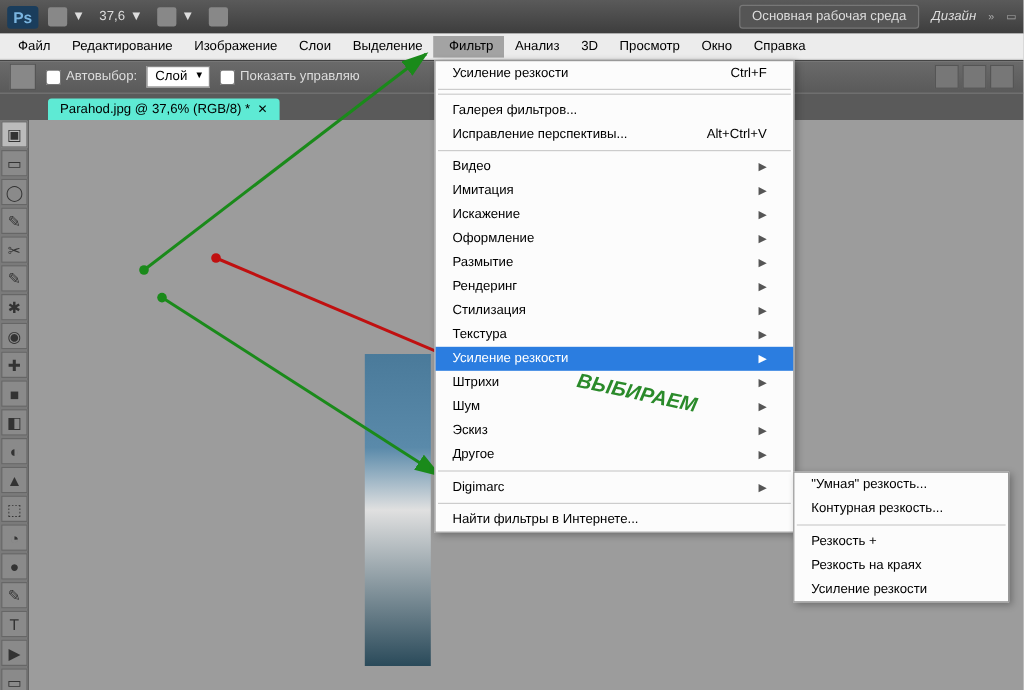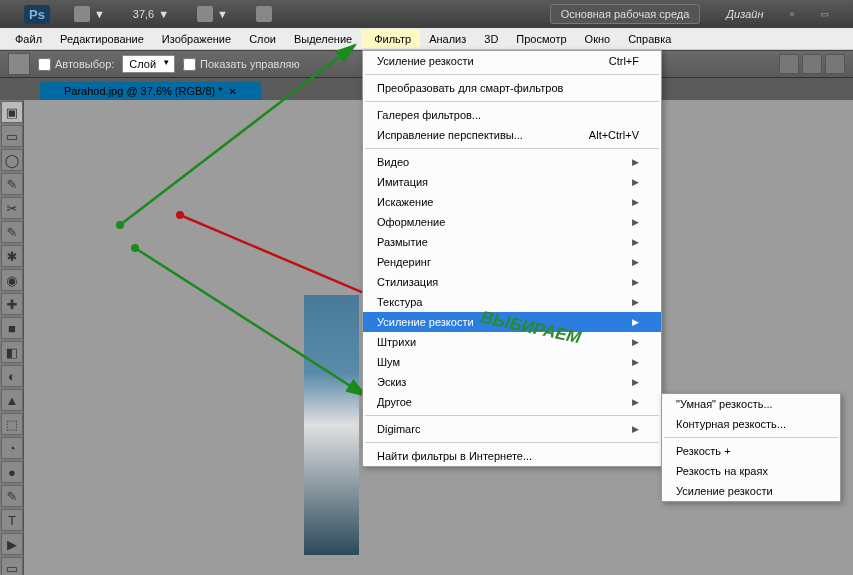--- a/index.html
+++ b/index.html
@@ -1,39 +1,39 @@
 <!DOCTYPE html>
 <html><head>
 <meta charset="utf-8">
 <style>
 * { margin: 0; padding: 0; box-sizing: border-box; font-family: Tahoma, Arial, sans-serif; font-size: 11px; }
 body { background: #f0f0f0; width: 853px; height: 575px; overflow: hidden; position: relative; }
 
-.app-header { background: linear-gradient(#5a5a5a, #3d3d3d); height: 28px; display: flex; align-items: center; padding: 0 24px; color: #ddd; gap: 16px; }
+.app-header { background: linear-gradient(#5a5a5a, #3d3d3d); height: 28px; display: flex; align-items: center; padding: 0 6px; color: #ddd; }
 .ps-logo { background: #1a3d5c; color: #7ab5e0; font-weight: bold; padding: 2px 5px; border-radius: 3px; margin-right: 8px; font-size: 13px; }
 .header-item { margin-right: 12px; display: flex; align-items: center; gap: 4px; }
 .header-icon { width: 16px; height: 16px; background: #888; border-radius: 2px; }
 .workspace-btn { background: #555; border: 1px solid #777; padding: 3px 10px; margin-left: auto; color: #ddd; border-radius: 3px; }
 .design-label { margin-left: 10px; color: #ddd; font-style: italic; }
 .chev-icon { margin-left: 10px; color: #aaa; font-size: 9px; }
 
 .menubar { background: #ececec; height: 22px; display: flex; align-items: center; padding: 0 6px; border-bottom: 1px solid #ccc; }
 .menubar .menu-item { padding: 3px 9px; cursor: default; }
-.menubar .menu-item.active { background: #fef9c3; padding-left: 13px; }
+.menubar .menu-item.active { background: #a3a3a3; padding-left: 13px; }
 
 .optionsbar { background: linear-gradient(#6a6a6a, #5a5a5a); height: 28px; display: flex; align-items: center; padding: 0 8px; color: #ddd; border-top: 1px solid #444; border-bottom: 1px solid #333; }
 .opt-tool-icon { width: 22px; height: 22px; background: #888; border: 1px solid #555; margin-right: 8px; }
 .checkbox-label { display: flex; align-items: center; gap: 4px; margin-right: 8px; }
 .dropdown-field { background: #fff; color: #000; padding: 2px 18px 2px 6px; border: 1px solid #888; position: relative; }
 .dropdown-field::after { content: "▼"; position: absolute; right: 4px; font-size: 8px; }
 .opt-icons { display: flex; gap: 3px; margin-left: auto; }
 .opt-small-icon { width: 20px; height: 20px; background: #777; border: 1px solid #555; }
 
 .doc-tabs { background: #5a5a5a; height: 22px; display: flex; align-items: flex-end; padding-left: 40px; }
-.doc-tab { background: #0369a1; padding: 3px 24px; border-radius: 3px 3px 0 0; font-size: 10px; display: flex; align-items: center; gap: 6px; }
+.doc-tab { background: #5eead4; padding: 3px 10px; border-radius: 3px 3px 0 0; font-size: 10px; display: flex; align-items: center; gap: 6px; }
 .doc-close { font-size: 10px; cursor: default; }
 
 .workspace { position: absolute; top: 100px; left: 24px; right: 0; bottom: 0; background: #9c9c9c; }
 .canvas-img { position: absolute; left: 280px; top: 195px; width: 55px; height: 260px; background: linear-gradient(to bottom, #4a7a9a 0%, #5a8aaa 30%, #e0e0e0 50%, #2a4a5a 100%); }
 
 .toolbar { position: absolute; left: 0; top: 100px; width: 24px; background: #7a7a7a; display: flex; flex-direction: column; border-right: 1px solid #555; }
 .tool-btn { width: 22px; height: 22px; margin: 1px; background: #8a8a8a; border: 1px solid #666; display: flex; align-items: center; justify-content: center; font-size: 13px; color: #333; cursor: default; }
 .tool-btn.sel { background: #bbb; }
 
 .filter-menu { position: absolute; left: 362px; top: 50px; width: 300px; background: #fcfcfc; border: 1px solid #999; box-shadow: 2px 2px 6px rgba(0,0,0,0.3); z-index: 10; }
@@ -132,23 +132,20 @@
     <div class="tool-btn">▶</div>
     <div class="tool-btn">▭</div>
   </div>
 
 <div class="filter-menu" id="filter-menu">
     <div class="mi">
       <span>Усиление резкости</span>
       <span>Ctrl+F</span>
     </div>
     <div class="sep"></div>
-    <div class="mi">
-      <span>Преобразовать для смарт-фильтров</span>
-    </div>
     <div class="sep"></div>
     <div class="mi">
       <span>Галерея фильтров...</span>
     </div>
     <div class="mi">
       <span>Исправление перспективы...</span>
       <span>Alt+Ctrl+V</span>
     </div>
     <div class="sep"></div>
     <div class="mi">

